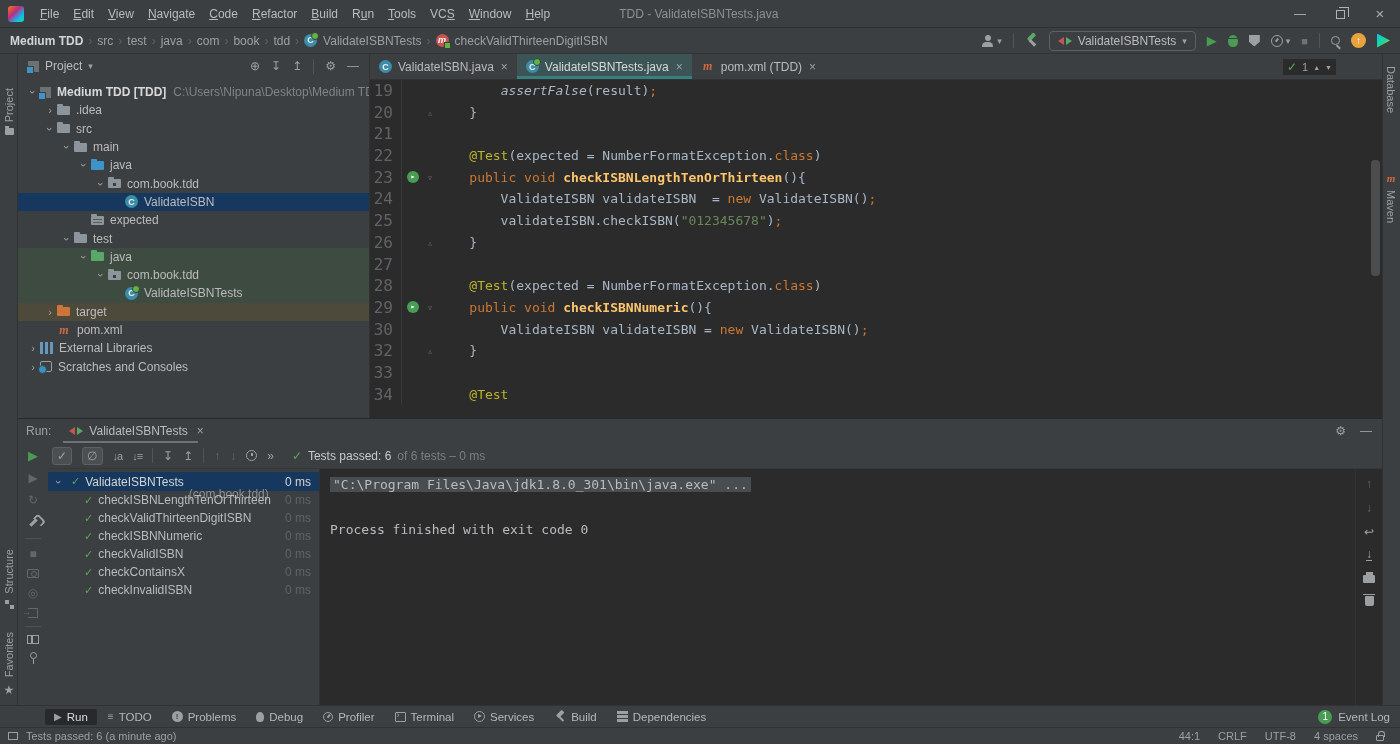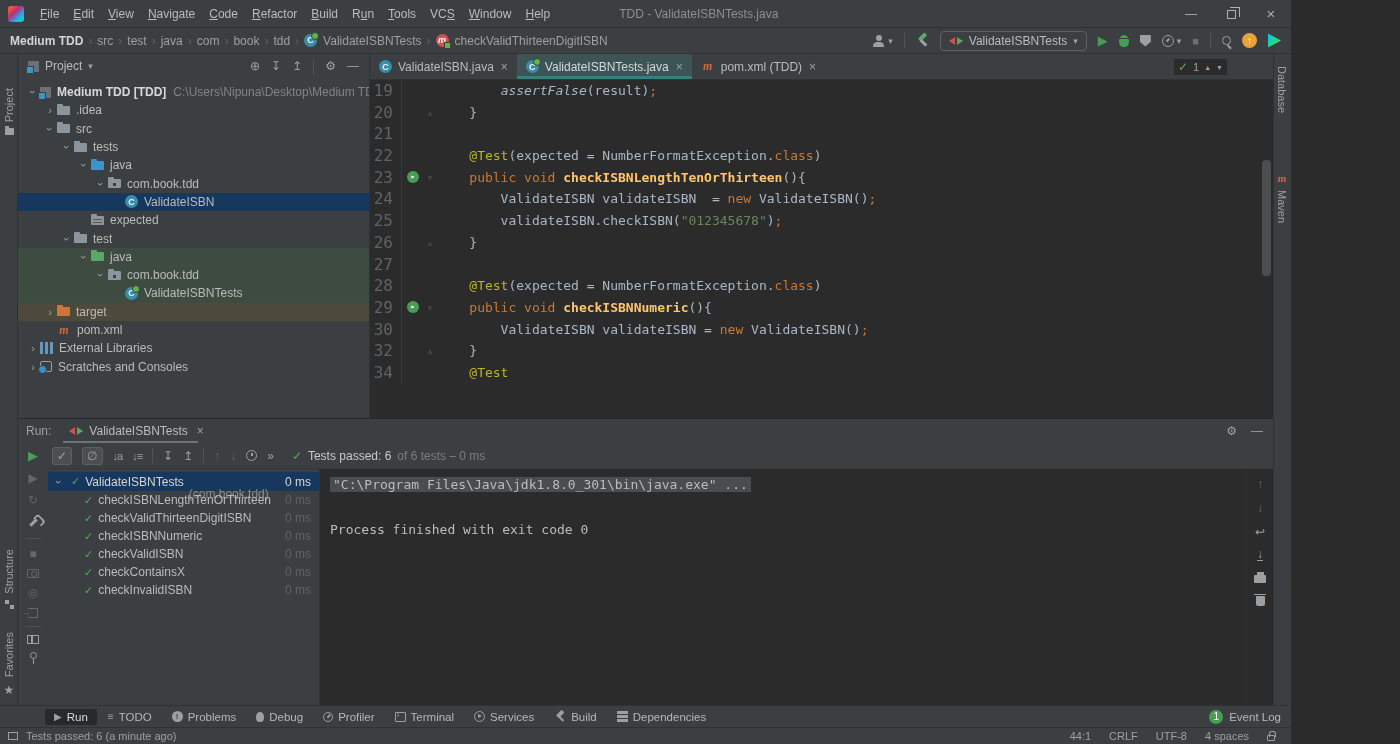--- a/index.html
+++ b/index.html
@@ -1,18 +1,18 @@
 <!DOCTYPE html>
 <html><head>
 <meta charset="utf-8">
 <style>
   * { box-sizing: border-box; margin: 0; padding: 0; }
   html,body { width: 1400px; height: 744px; overflow: hidden; background:#2b2b2b;
     font-family:"Liberation Sans", sans-serif; }
-  #app { width:1291px; height:744px; position:relative; background:#4c1d95; }
+  #app { width:1400px; height:744px; position:relative; background:#4c1d95; }
 
   
   .titlebar { height:28px; background:#3c3f41; display:flex; align-items:center;
     border-bottom:1px solid #2e3032; }
   .logo { width:16px; height:16px; border-radius:3px; margin:0 9px 0 8px; flex:none;
     background:linear-gradient(135deg,#f97a12 0%,#b92d82 40%,#07c3f2 75%,#21d789 100%); }
   .menu-item { padding:3px 7px; font-size:12px; color:#bbbbbb; cursor:default; }
   .menu-item .mn { text-decoration:underline; }
   .win-title { color:#8c9092; font-size:12px; margin-left:62px; }
   .win-controls { margin-left:auto; display:flex; height:100%; }
@@ -413,21 +413,21 @@
               <span class="tlabel">.idea</span>
             </div>
             <div class="trow" style="padding-left: 25px;">
               <span class="chev open">›</span>
               <span class="ti ti-folder"></span>
               <span class="tlabel">src</span>
             </div>
             <div class="trow" style="padding-left: 42px;">
               <span class="chev open">›</span>
               <span class="ti ti-folder"></span>
-              <span class="tlabel">tests</span>
+              <span class="tlabel">main</span>
             </div>
             <div class="trow" style="padding-left: 59px;">
               <span class="chev open">›</span>
               <span class="ti ti-folder-src"></span>
               <span class="tlabel">java</span>
             </div>
             <div class="trow" style="padding-left: 76px;">
               <span class="chev open">›</span>
               <span class="ti ti-package"></span>
               <span class="tlabel">com.book.tdd</span>
@@ -573,20 +573,25 @@
               <span class="ln">30</span>
               <span class="gi"></span>
               <span class="ct"><span class="tk-d">        ValidateISBN validateISBN = </span><span class="tk-k">new</span><span class="tk-d"> ValidateISBN()</span><span class="tk-k">;</span></span>
             </div>
             <div class="cl">
               <span class="ln">32</span>
               <span class="gi">
                 <span class="gfold">▵</span>
               </span>
               <span class="ct"><span class="tk-d">    }</span></span>
+            </div>
+            <div class="cl">
+              <span class="ln">33</span>
+              <span class="gi"></span>
+              <span class="ct"></span>
             </div>
             <div class="cl">
               <span class="ln">34</span>
               <span class="gi"></span>
               <span class="ct"><span class="tk-d">    </span><span class="tk-a">@Test</span></span>
             </div>
           </div>
         <div class="inspect">
           <span class="insp-check">✓</span>
           <span>1</span>

